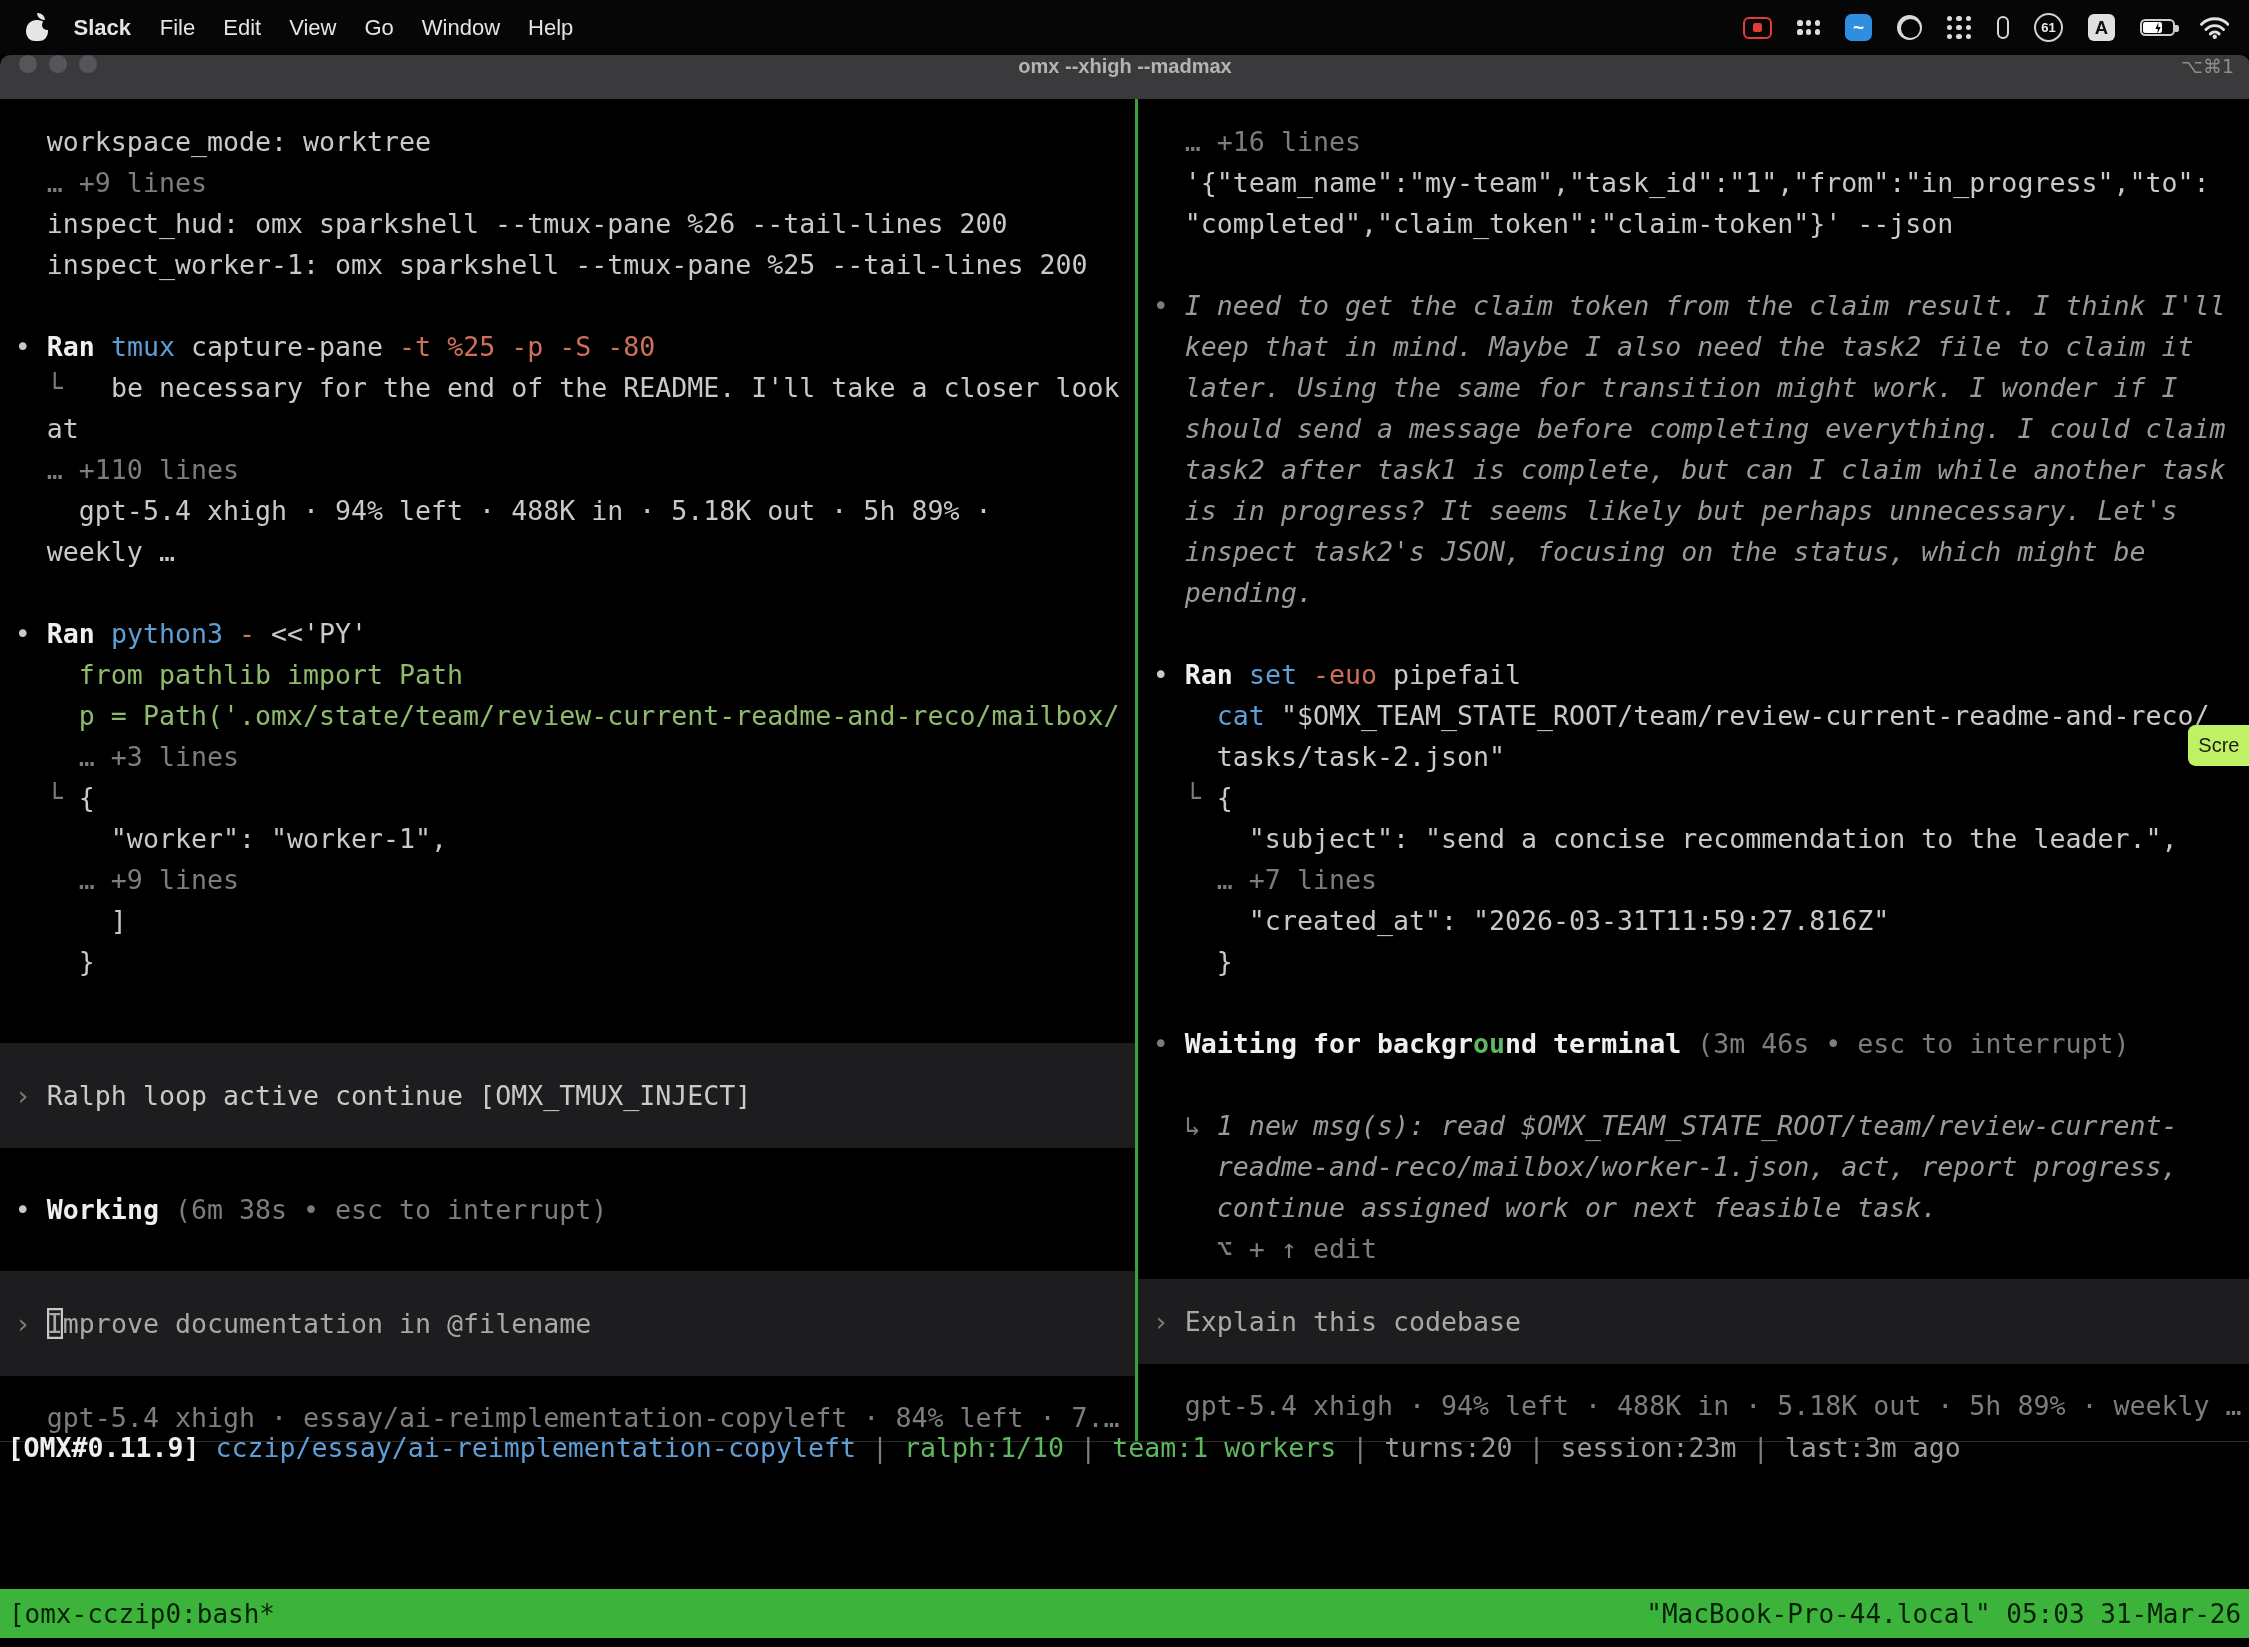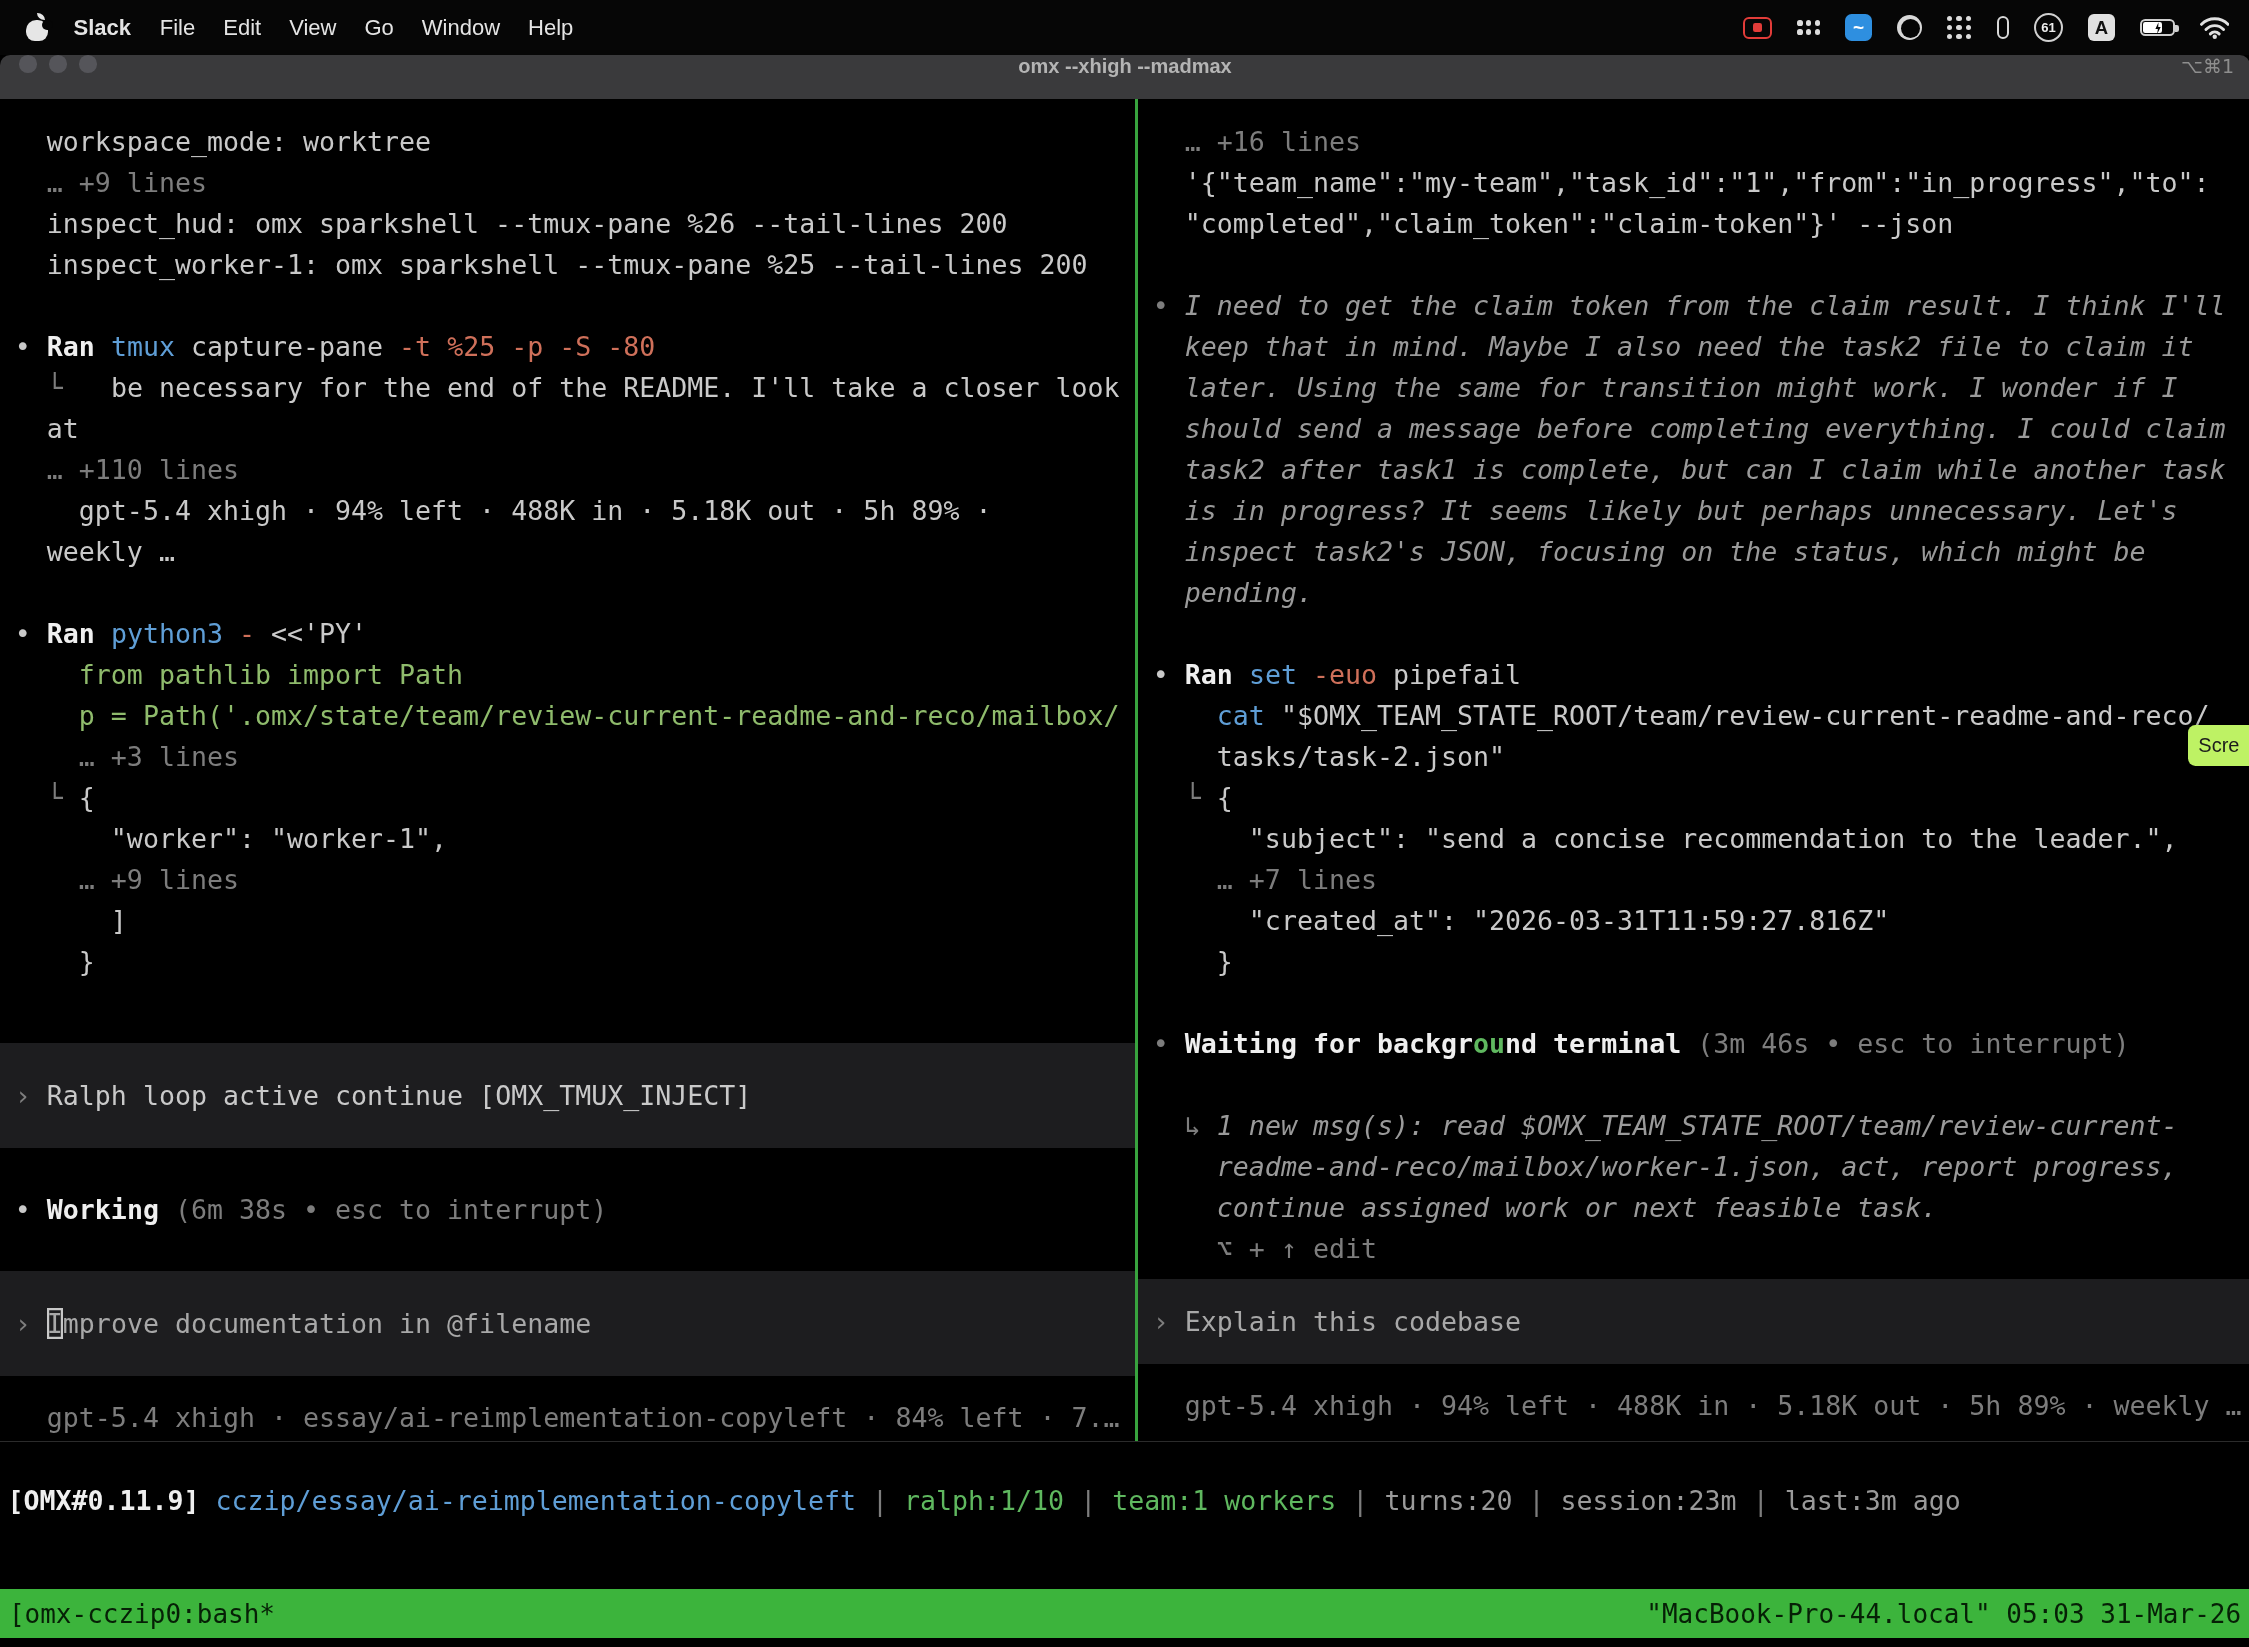--- a/index.html
+++ b/index.html
@@ -61,21 +61,21 @@
   .s-blue{color:#5f9ed6}
   .s-red{color:#cf705a}
   .s-green{color:#8fbb6c}
   .s-it{color:#9a9a9a;font-style:italic}
   .s-bgreen{color:#5fb85f;font-weight:700}
   .s-ph{color:#a8a8a8}
   .s-cur{color:#a8a8a8;box-shadow:inset 0 0 0 2.2px #c8c8c8}
   .s-sgreen{color:#5fb85f}
   .s-gray{color:#9a9a9a}
 
-  .omx-line{position:absolute;left:0;right:0;top:1425px;height:41px;white-space:pre;
+  .omx-line{position:absolute;left:0;right:0;top:1372px;height:41px;white-space:pre;
     font-family:"DejaVu Sans Mono","Liberation Mono",monospace;font-size:26.6px;line-height:41px;padding-left:7.4px}
 
   .tmux-bar{position:absolute;left:0;right:0;top:1534px;height:49px;background:#3cb43c;color:#062006;
     font-family:"DejaVu Sans Mono","Liberation Mono",monospace;font-size:26px;
     display:flex;align-items:center;justify-content:space-between;padding:0 8.9px;white-space:pre}
 
   .screen-overlay{position:absolute;right:0;top:670px;width:62px;height:41px;background:#bef264;color:#1c1c1c;
     border-radius:7.4px 0 0 7.4px;font-size:20px;display:flex;align-items:center;padding-left:10.3px;
     box-shadow:0 1.5px 5.9px rgba(0,0,0,.5);overflow:hidden}
 </style>

